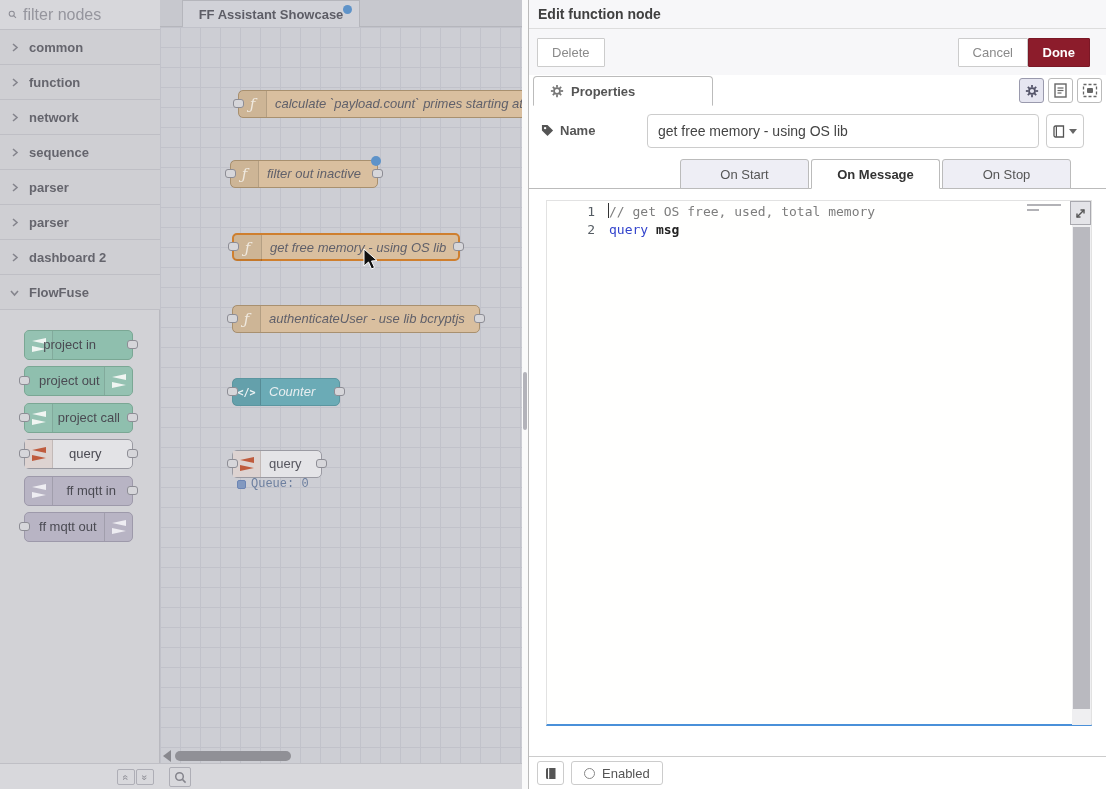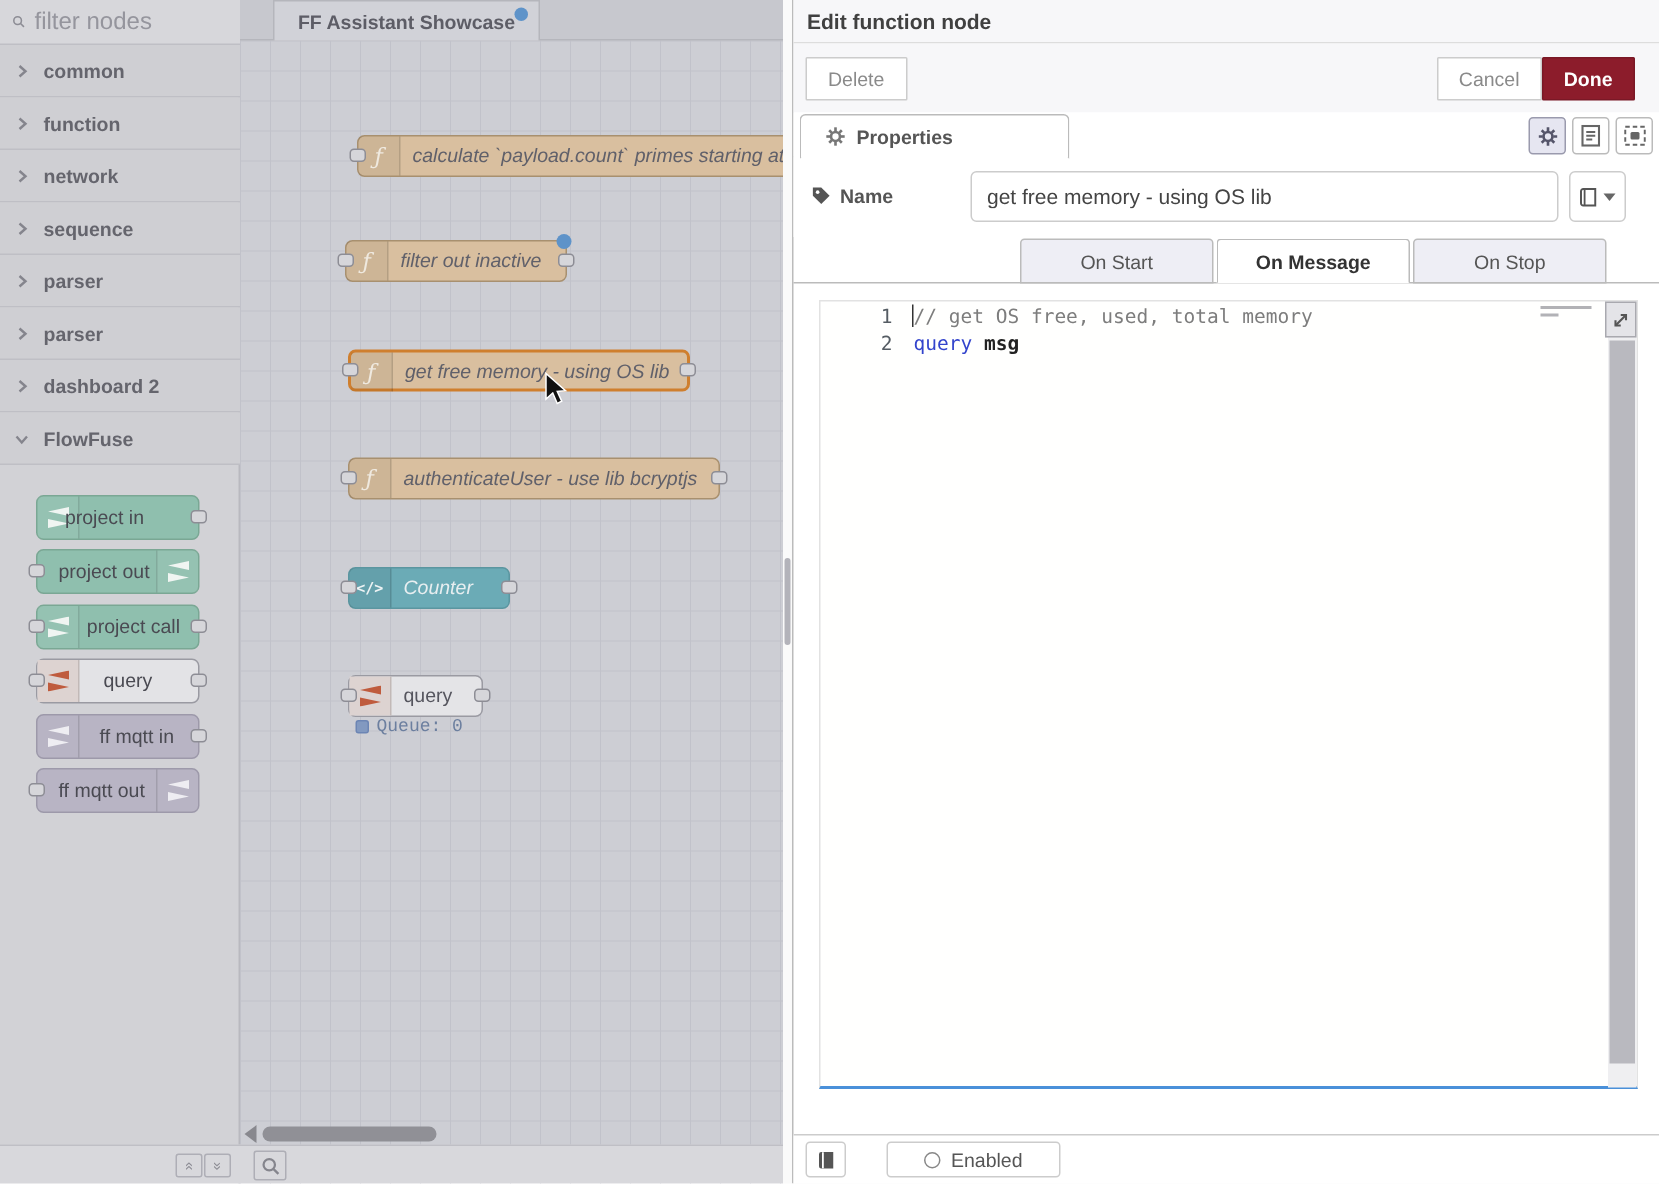--- a/index.html
+++ b/index.html
@@ -96,21 +96,21 @@
   #ed-caret { position:absolute; left:61px; top:2px; width:1px; height:15px; background:#333; }
   #minimap { position:absolute; right:24px; top:3px; width:40px; height:12px; }
   #minimap .mm1 { width:34px; height:2px; background:#b2b2b6; margin-bottom:3px; }
   #minimap .mm2 { width:12px; height:2px; background:#b2b2b6; }
   #ed-scrollcol { position:absolute; right:0; top:0; width:19px; height:524px; background:#efeff1; }
   #ed-thumb { position:absolute; right:1px; top:26px; width:17px; height:482px; background:#b9b9bf; }
   #ed-expand { position:absolute; right:0; top:0; width:21px; height:24px; border:1px solid #a9a9af; background:#e4e4e8; display:flex; align-items:center; justify-content:center; cursor:pointer; z-index:3; }
 
   #tray-footer { position:absolute; left:0; bottom:0; width:100%; height:33px; border-top:1px solid #ccc; background:#fff; }
   #foot-lib-btn { position:absolute; left:8px; top:4px; width:27px; height:24px; border:1px solid #ccc; border-radius:3px; background:#fff; display:flex; align-items:center; justify-content:center; cursor:pointer; }
-  #enabled-btn { position:absolute; left:42px; top:4px; height:24px; padding:0 24px; border:1px solid #ccc; border-radius:3px; background:#fff; display:flex; align-items:center; gap:7px; font-size:13px; color:#555; cursor:pointer;margin-left:20px; }
+  #enabled-btn { position:absolute; left:42px; top:4px; height:24px; padding:0 12px; border:1px solid #ccc; border-radius:3px; background:#fff; display:flex; align-items:center; gap:7px; font-size:13px; color:#555; cursor:pointer; }
   .ring { width:11px; height:11px; border:1px solid #888; border-radius:50%; }
 
   #mouse-cursor { position:absolute; left:363px; top:248px; z-index:50; }
 </style>
 </head>
 <body>
 
 <div id="stage">
 
   <div id="palette">

